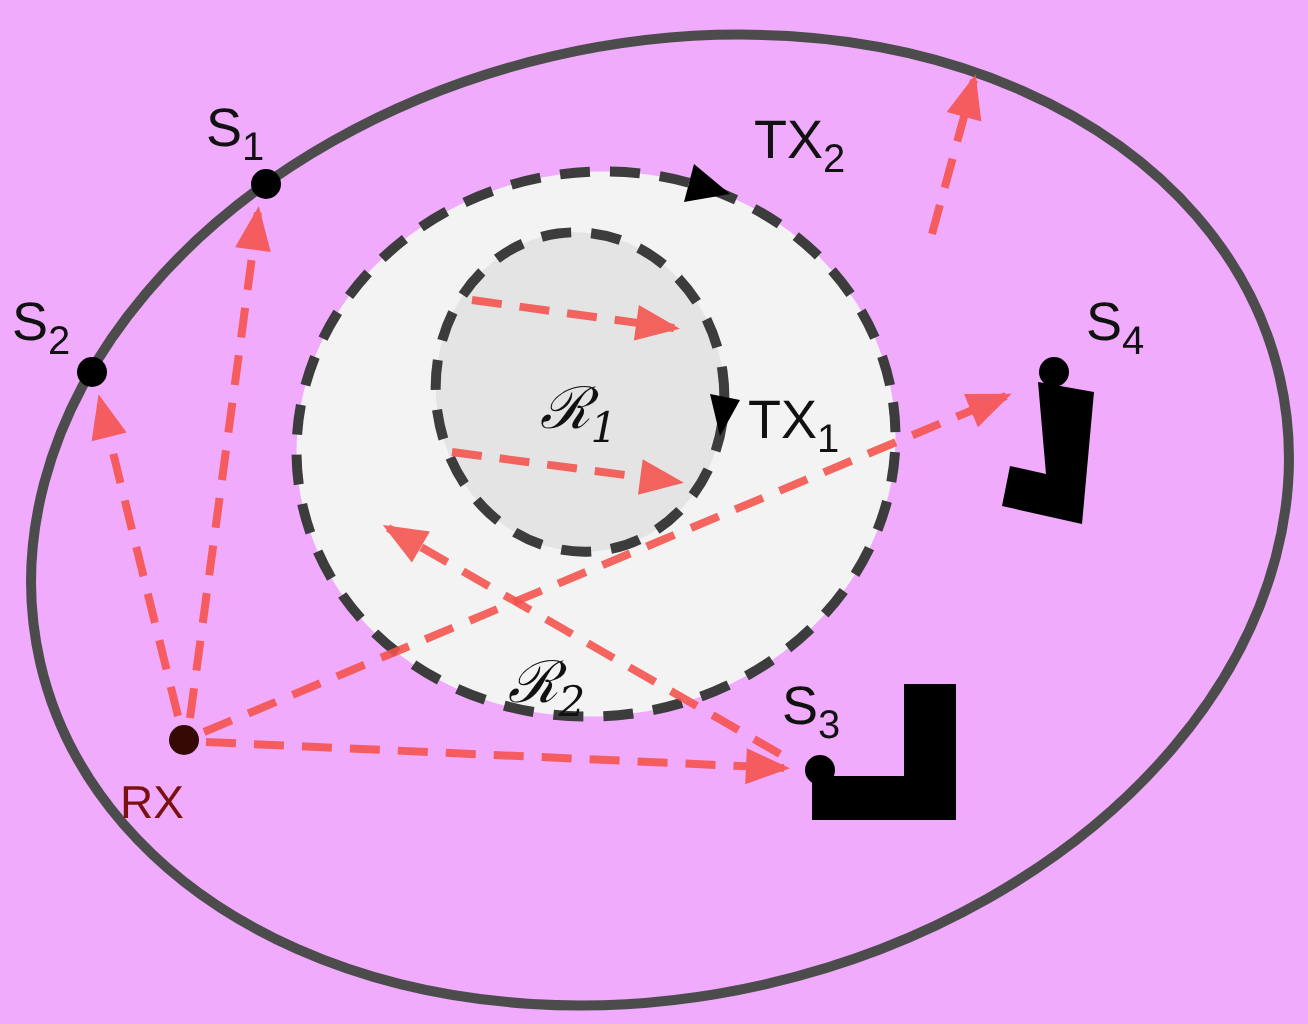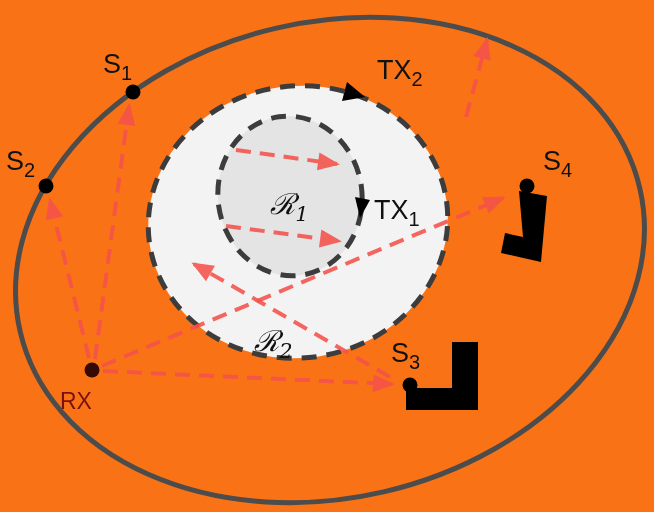--- a/index.html
+++ b/index.html
@@ -1,19 +1,19 @@
 <!DOCTYPE html>
 <html style="--boundary: #4c4c4c; --region-border: #3c3c3c; --r1-fill: #e4e4e4; --r2-fill: #f3f3f3; --arrow: #f5524b; --rx-label: #7a1111; --rx-dot: #350a05; --node-dot: #000000; --blocker: #000000; --label: #111111;"><head>
 <meta charset="utf-8">
 <style>
   html,body{margin:0;padding:0;background:#ffffff;}
   #figure-wrap{
     position:relative;
     width:654px;height:512px;
-    background:#f97316;
+    background:#f0abfc;
     overflow:hidden;
     font-family:"Liberation Sans", sans-serif;
   }
   svg{position:absolute;left:0;top:0;}
 
   .outer-boundary{
     fill:none;
     stroke:var(--boundary,#4c4c4c);
     stroke-width:5;
   }

